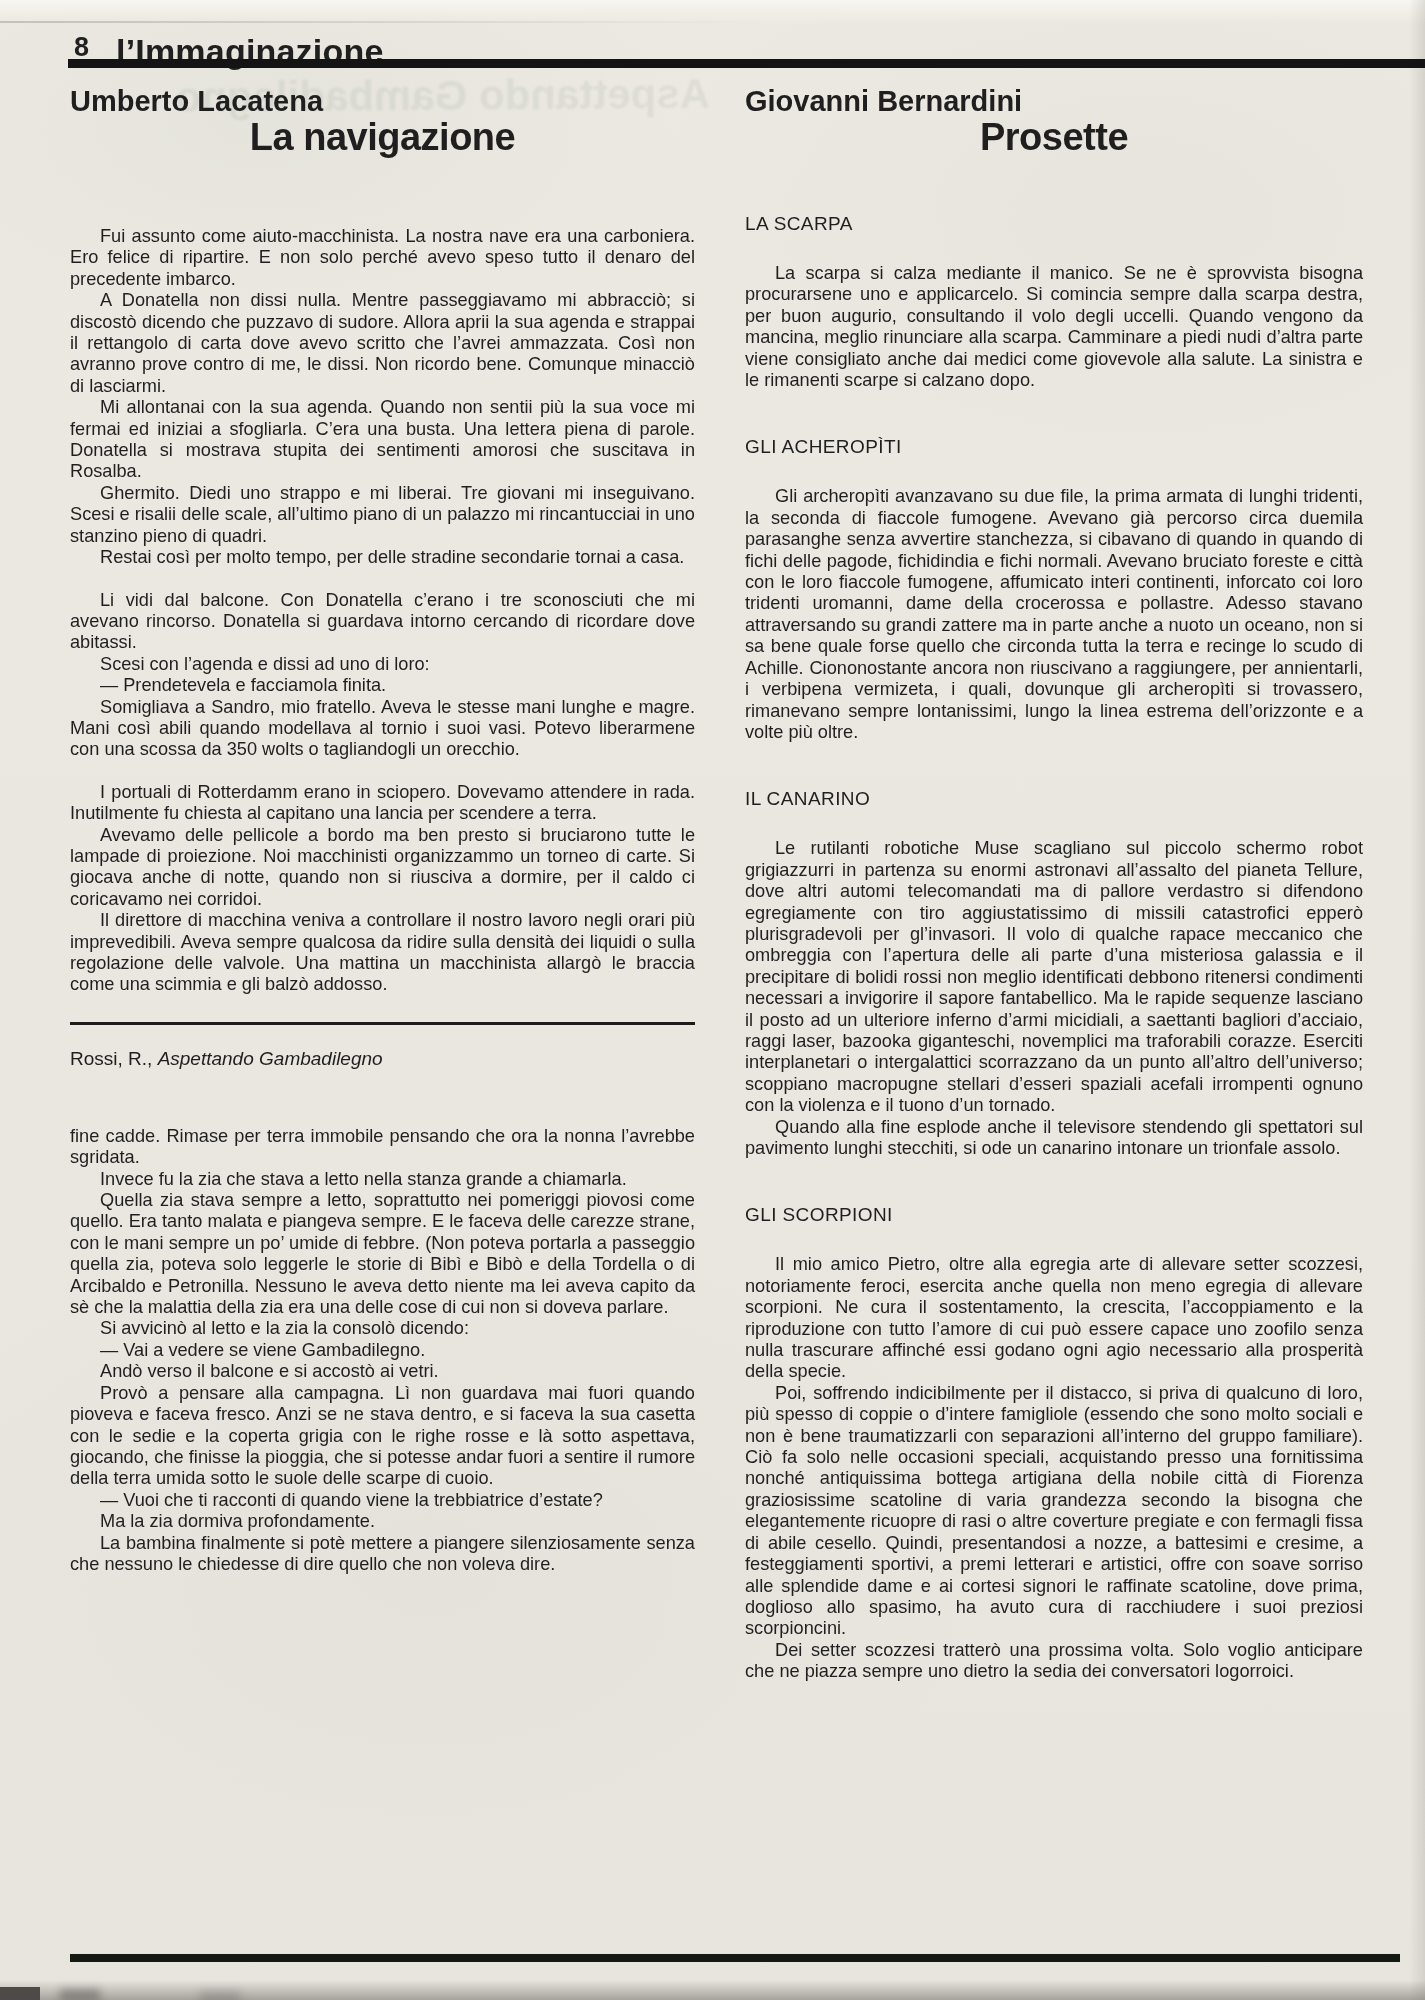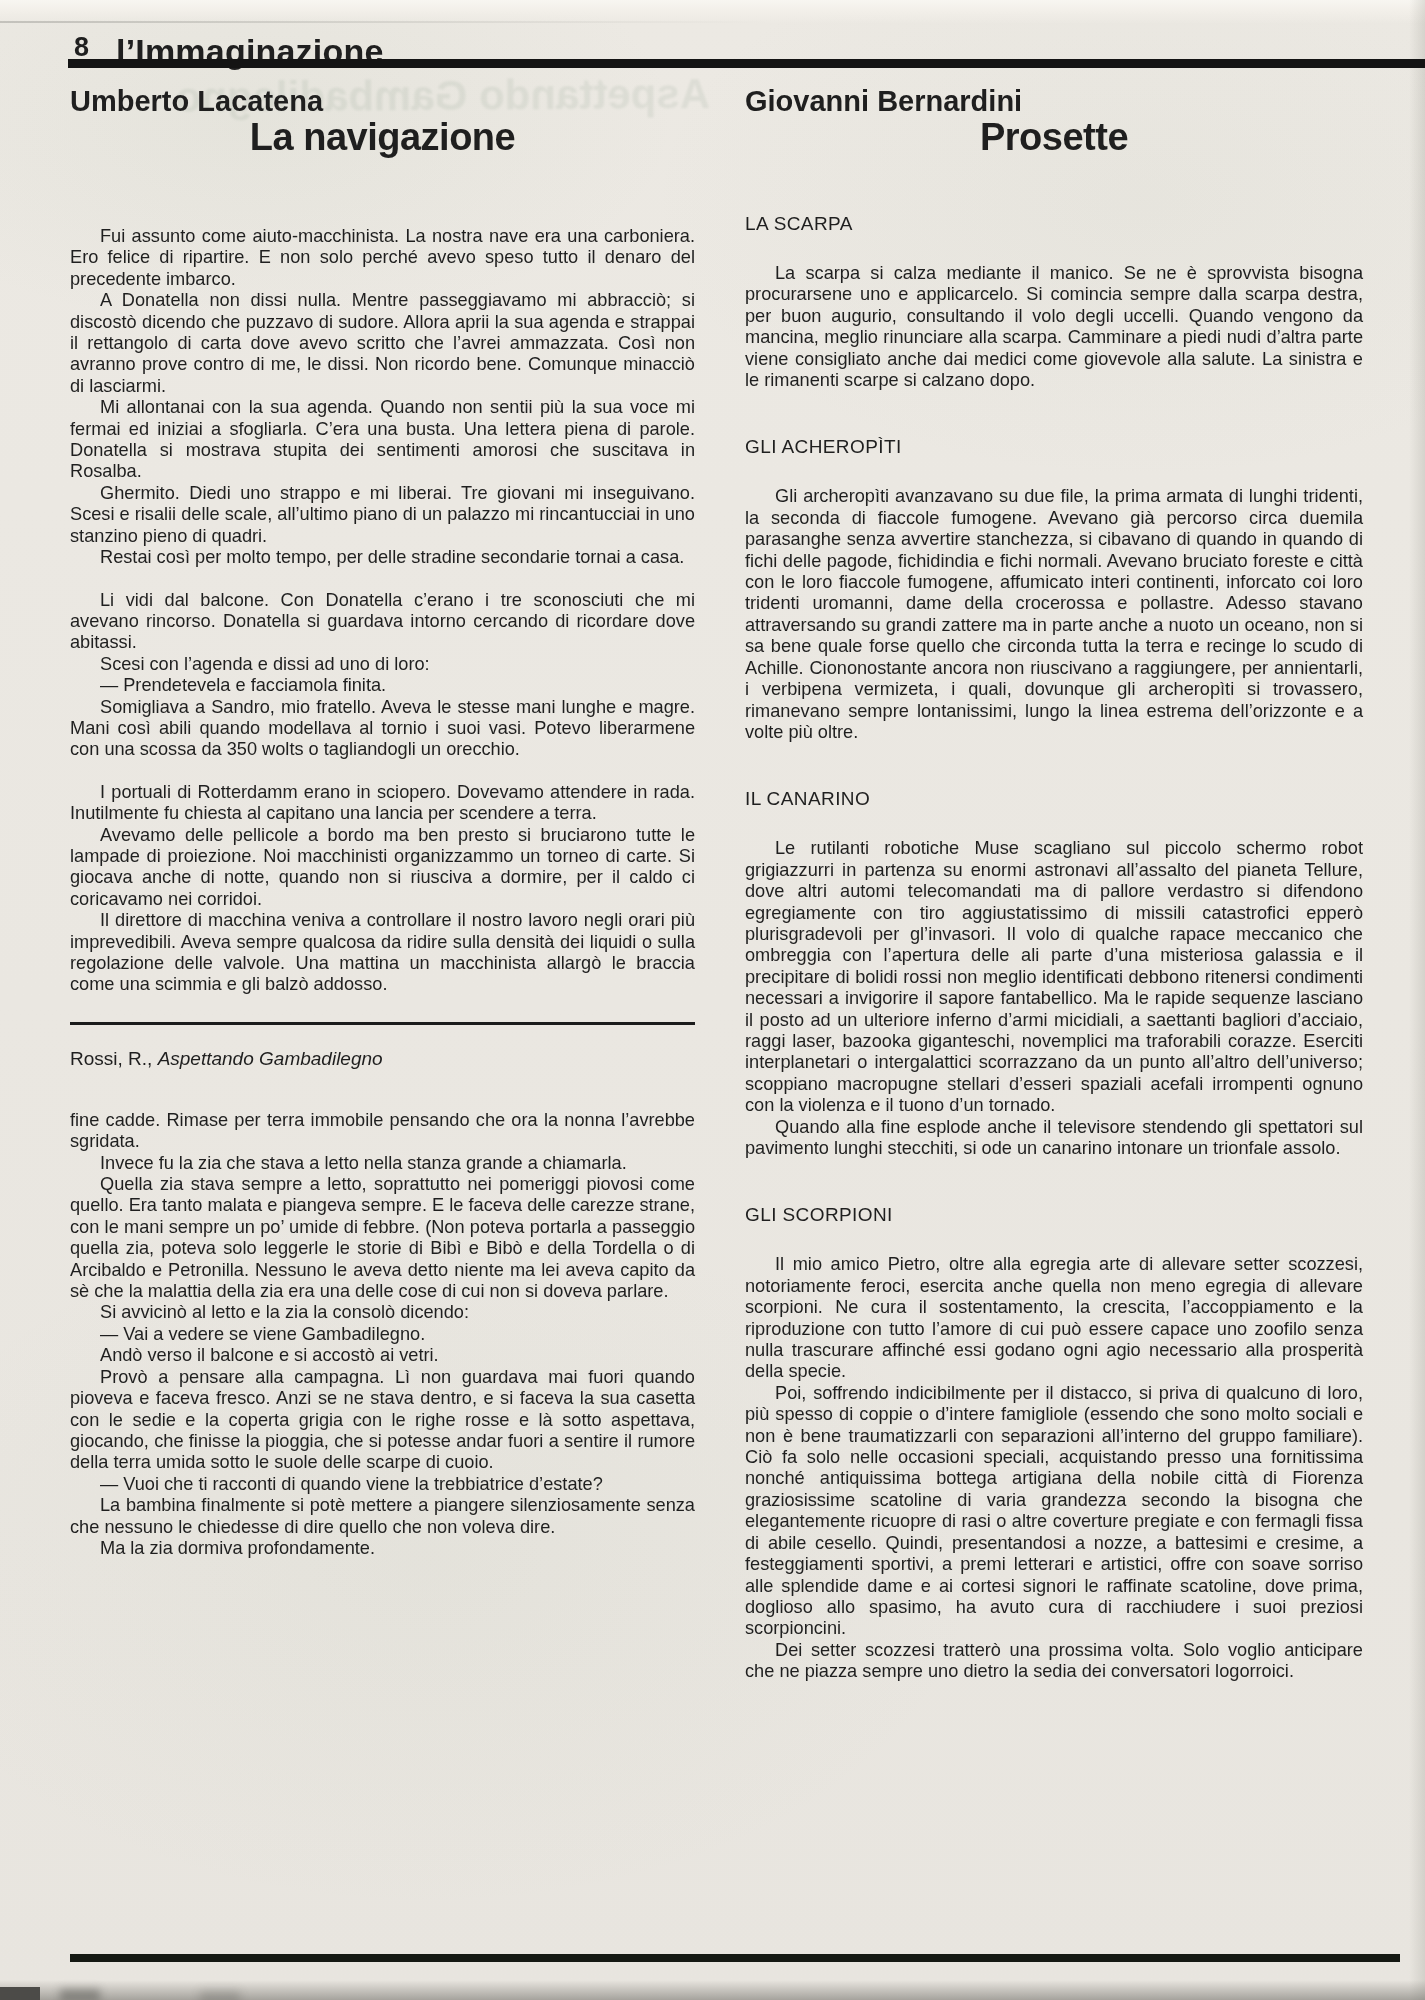--- a/index.html
+++ b/index.html
@@ -39,21 +39,21 @@
   .col-right{left:745px;width:618px;}
 
   .author{font-size:29px;font-weight:bold;line-height:26px;margin:0;}
   .art-title{font-size:38px;font-weight:bold;line-height:42px;margin:2px 0 0 0;letter-spacing:-0.5px;text-align:center;}
 
   .story{font-size:18.2px;line-height:21.4px;text-align:justify;}
   .story p{margin:0;text-indent:30px;}
   .story p.sp{margin-top:21px;}
   .story p.noindent{text-indent:0;}
   .story-start{margin-top:68px;}
-  .story2{margin-top:40px;}
+  .story2{margin-top:56px;}
 
   .cite-rule{margin-top:26px;height:3px;background:#1c1c1c;}
   .citation{margin-top:22px;font-size:19px;line-height:23px;}
   .citation .work{font-style:italic;}
 
   .section h3{font-size:19px;font-weight:normal;letter-spacing:0.4px;line-height:24px;
     margin:44px 0 27px 0;}
   .section.first h3{margin-top:54px;}
 
   .bottom-rule{position:absolute;left:70px;top:1954px;width:1330px;height:8px;background:#151913;}
@@ -96,22 +96,22 @@
 
     <div class="story story2">
       <p class="noindent">fine cadde. Rimase per terra immobile pensando che ora la nonna l’avrebbe sgridata.</p>
       <p>Invece fu la zia che stava a letto nella stanza grande a chiamarla.</p>
       <p>Quella zia stava sempre a letto, soprattutto nei pomeriggi piovosi come quello. Era tanto malata e piangeva sempre. E le faceva delle carezze strane, con le mani sempre un po’ umide di febbre. (Non poteva portarla a passeggio quella zia, poteva solo leggerle le storie di Bibì e Bibò e della Tordella o di Arcibaldo e Petronilla. Nessuno le aveva detto niente ma lei aveva capito da sè che la malattia della zia era una delle cose di cui non si doveva parlare.</p>
       <p>Si avvicinò al letto e la zia la consolò dicendo:</p>
       <p>— Vai a vedere se viene Gambadilegno.</p>
       <p>Andò verso il balcone e si accostò ai vetri.</p>
       <p>Provò a pensare alla campagna. Lì non guardava mai fuori quando pioveva e faceva fresco. Anzi se ne stava dentro, e si faceva la sua casetta con le sedie e la coperta grigia con le righe rosse e là sotto aspettava, giocando, che finisse la pioggia, che si potesse andar fuori a sentire il rumore della terra umida sotto le suole delle scarpe di cuoio.</p>
       <p>— Vuoi che ti racconti di quando viene la trebbiatrice d’estate?</p>
+      <p>Ma la zia dormiva profondamente.</p>
       <p>La bambina finalmente si potè mettere a piangere silenziosamente senza che nessuno le chiedesse di dire quello che non voleva dire.</p>
-      <p>Ma la zia dormiva profondamente.</p>
     </div>
   </div>
 
   <div class="col col-right">
     <p class="author">Giovanni Bernardini</p>
     <h2 class="art-title" style="margin:2px 0 0 0;">Prosette</h2>
 
     <div class="story">
       <div class="section first">
         <h3>LA SCARPA</h3>

